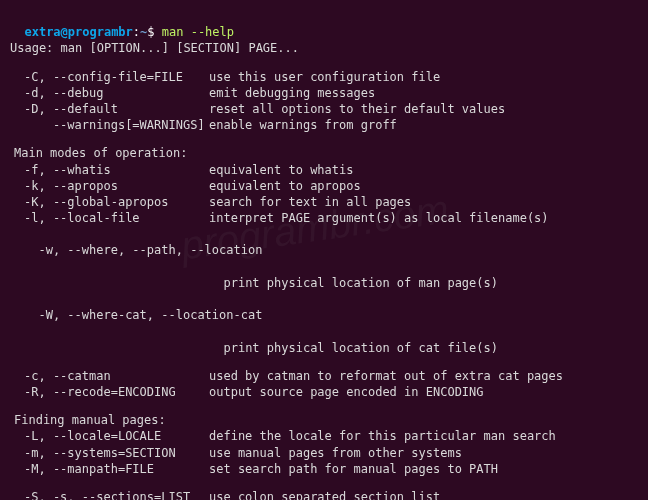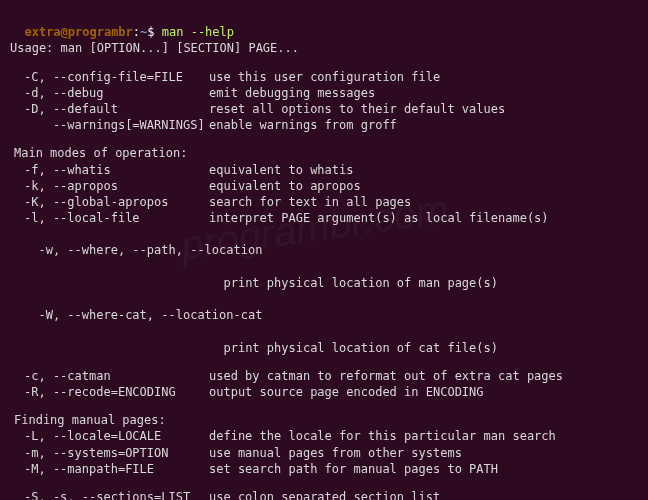--- a/index.html
+++ b/index.html
@@ -7,21 +7,21 @@
     padding: 8px 10px;
     background: #2d0922;
     color: #d9d9d9;
     font-family: "DejaVu Sans Mono", "Ubuntu Mono", Consolas, monospace;
     font-size: 12px;
     line-height: 1.35;
     width: 648px;
     box-sizing: border-box;
     position: relative;
   }
-  .prompt-user { color: #a16207; font-weight: bold; }
+  .prompt-user { color: #0ea5e9; font-weight: bold; }
   .prompt-colon { color: #ffffff; }
   .prompt-path { color: #729fcf; font-weight: bold; }
   .prompt-dollar { color: #ffffff; }
   .cmd { color: #bef264; }
   .line { white-space: pre; }
   .opt-col { display: inline-block; width: 185px; vertical-align: top; padding-left: 14px; white-space: pre; }
   .desc-col { display: inline-block; vertical-align: top; }
   .section-head { padding-left: 4px; }
   .blank { height: 1em; }
   .watermark {
@@ -81,19 +81,19 @@
 <div class="blank"></div>
 <div id="block3">
     <div class="line"><span class="opt-col">-c, --catman</span><span class="desc-col">used by catman to reformat out of extra cat pages</span></div>
     <div class="line"><span class="opt-col">-R, --recode=ENCODING</span><span class="desc-col">output source page encoded in ENCODING</span></div>
   </div>
 <div class="blank"></div>
 
 <div class="line section-head">Finding manual pages:</div>
 <div id="block4">
     <div class="line"><span class="opt-col">-L, --locale=LOCALE</span><span class="desc-col">define the locale for this particular man search</span></div>
-    <div class="line"><span class="opt-col">-m, --systems=OPTION</span><span class="desc-col">use manual pages from other systems</span></div>
+    <div class="line"><span class="opt-col">-m, --systems=SECTION</span><span class="desc-col">use manual pages from other systems</span></div>
     <div class="line"><span class="opt-col">-M, --manpath=FILE</span><span class="desc-col">set search path for manual pages to PATH</span></div>
   </div>
 <div class="blank"></div>
 <div id="block5">
     <div class="line"><span class="opt-col">-S, -s, --sections=LIST</span><span class="desc-col">use colon separated section list</span></div>
   </div>
 
 </body></html>

